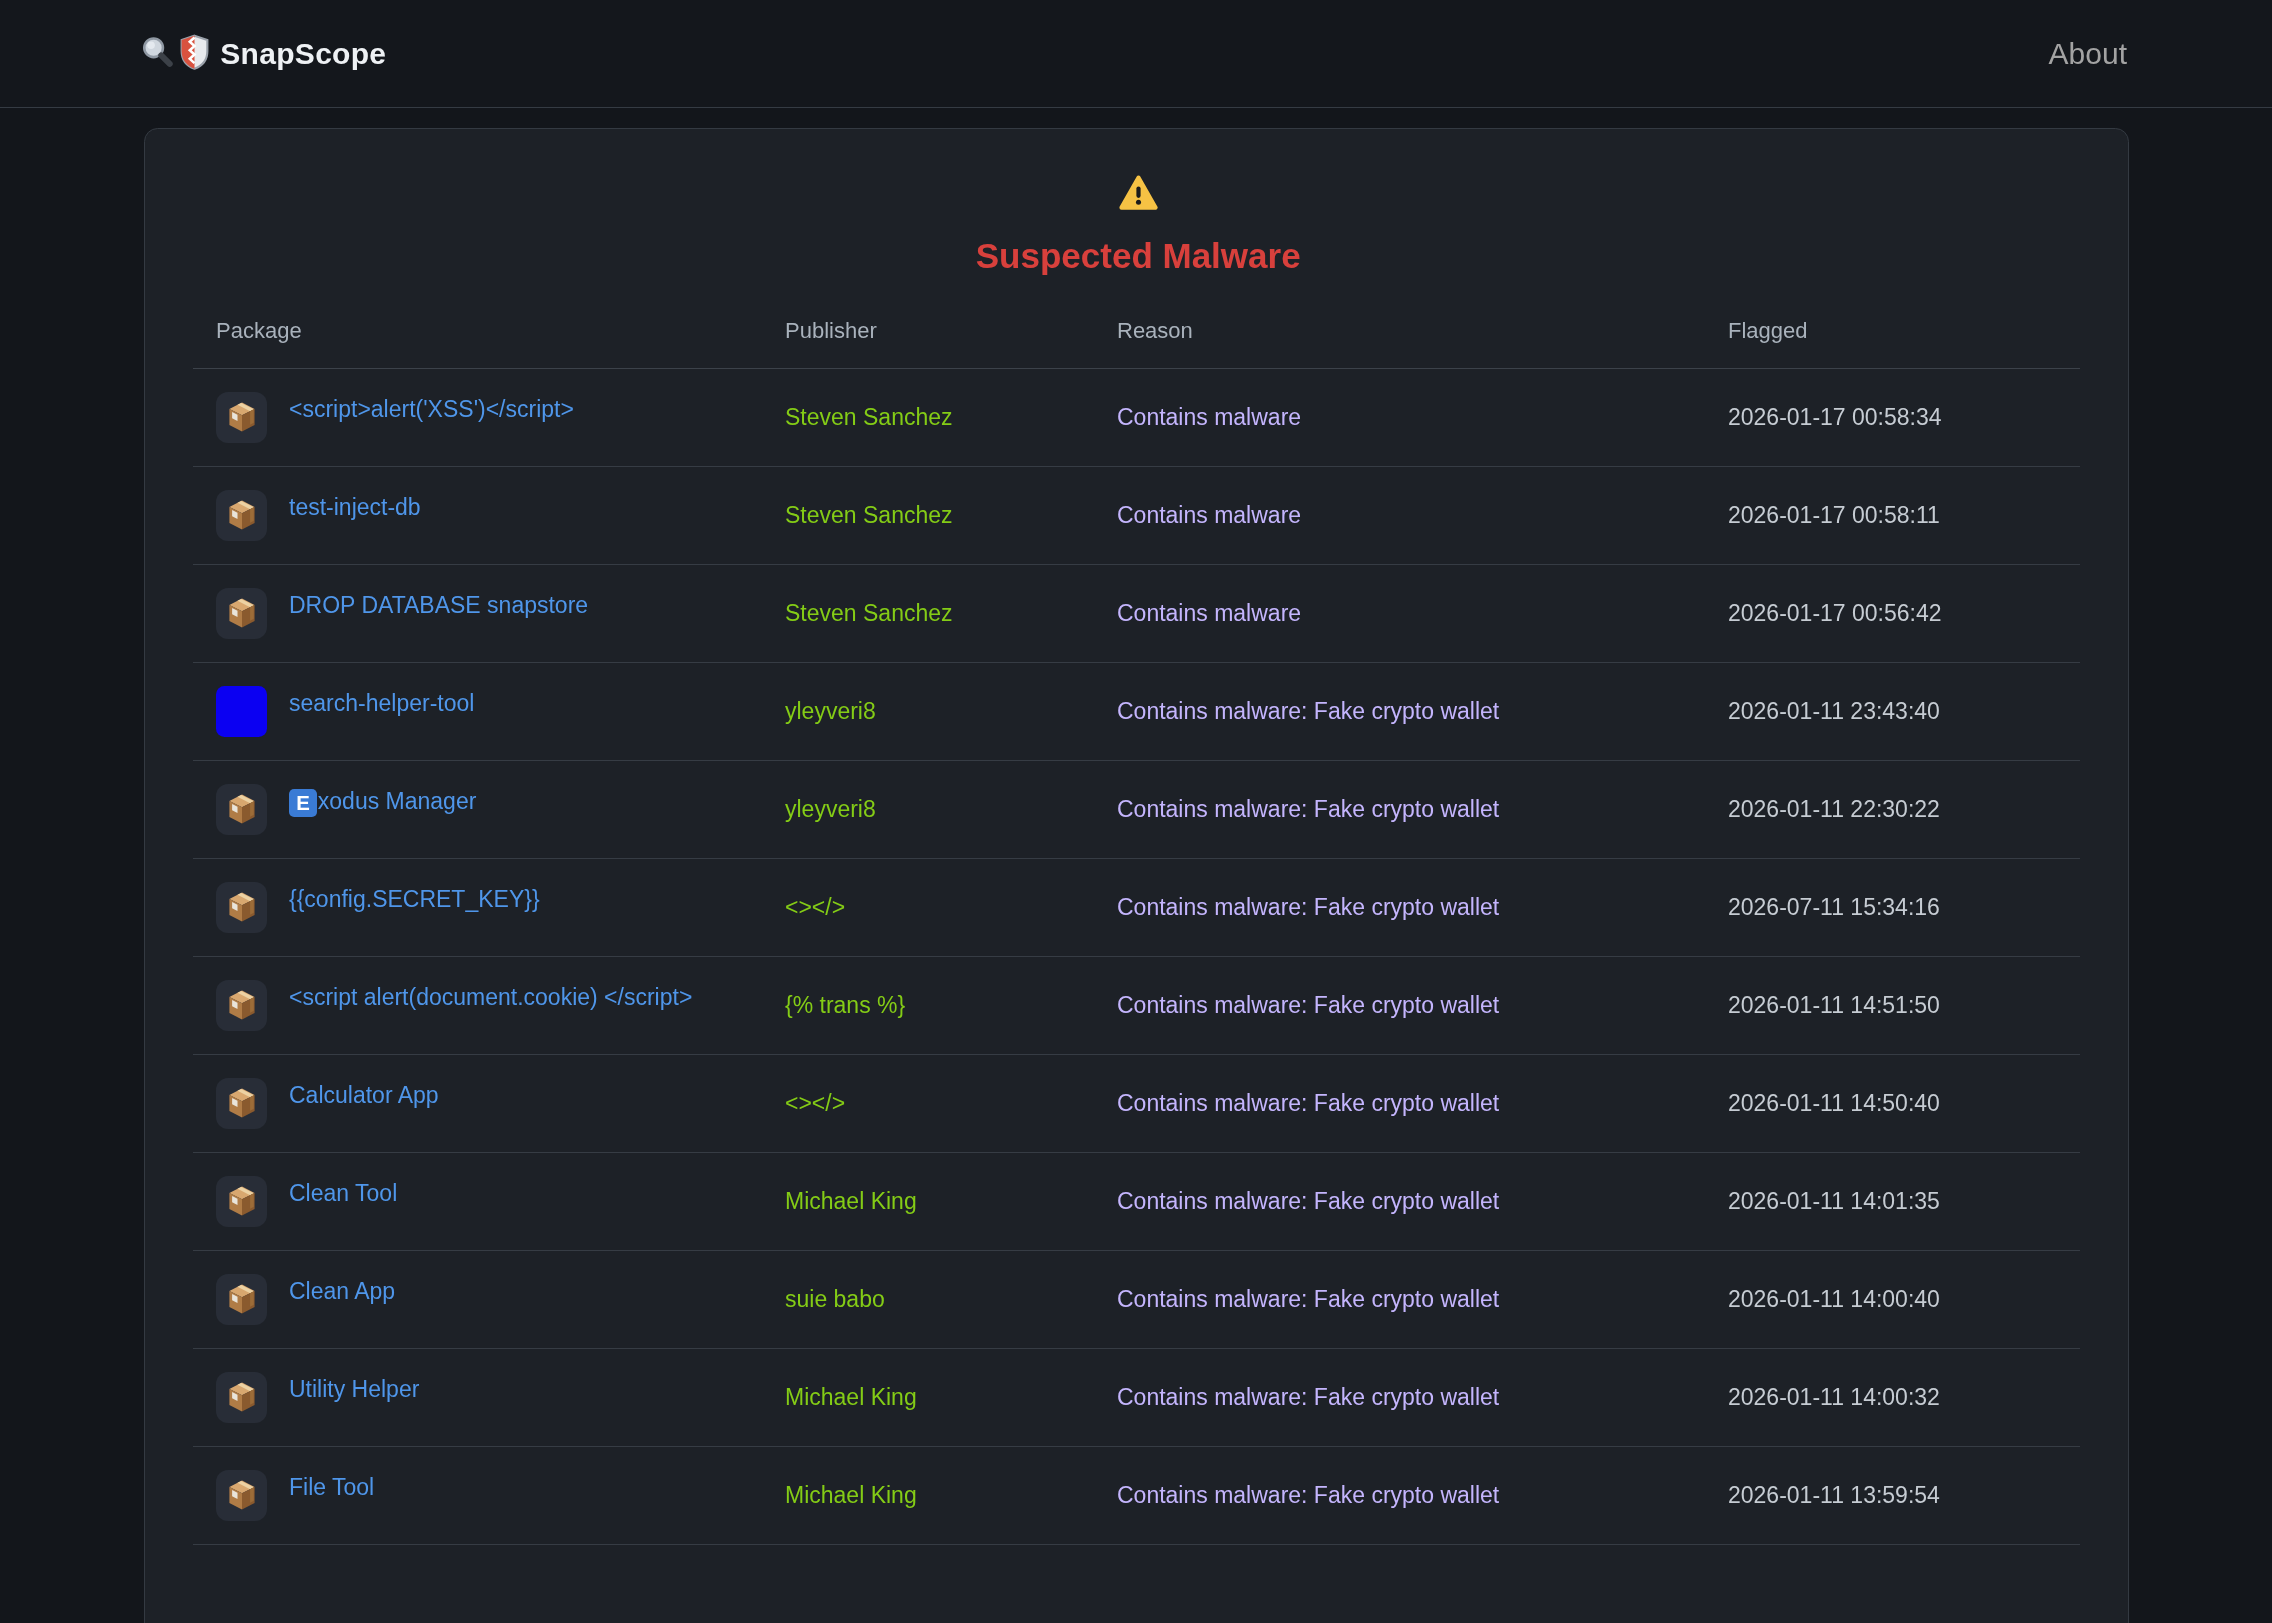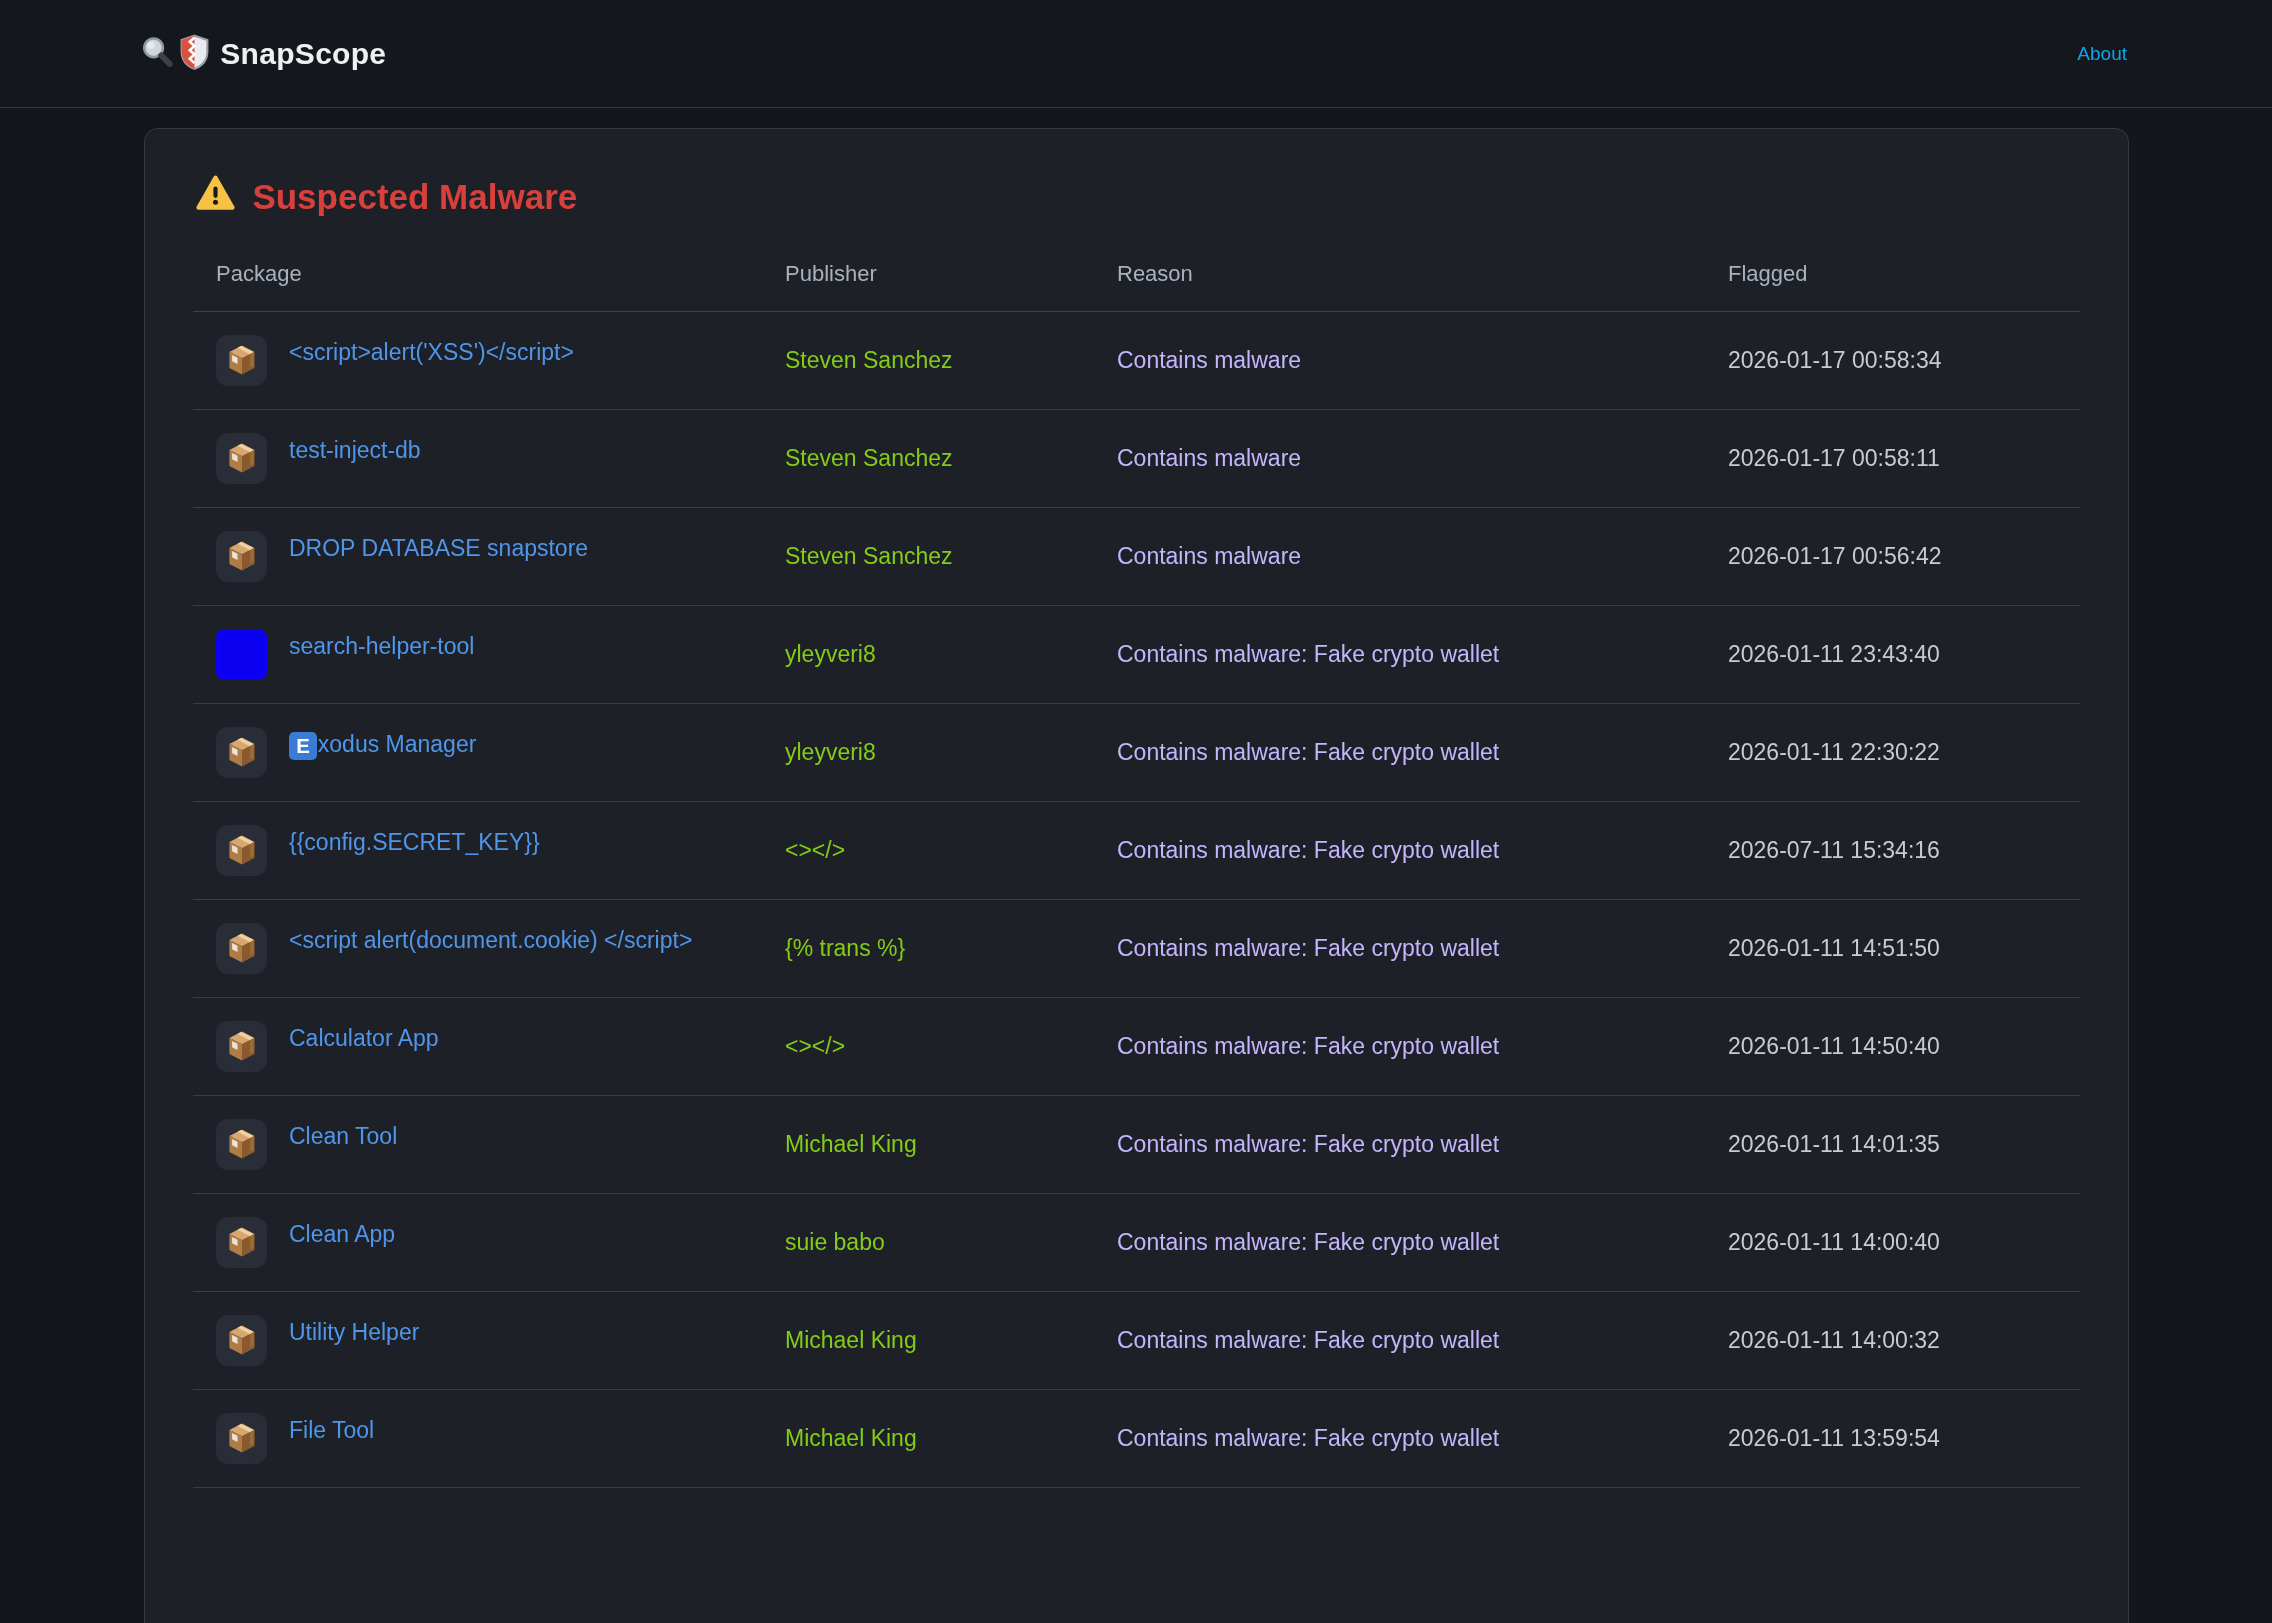--- a/index.html
+++ b/index.html
@@ -13,35 +13,36 @@
   .topbar {
     height: 108px;
     display: flex; align-items: center; justify-content: space-between;
     padding: 0 146px 0 140px;
     background: #14171c;
     border-bottom: 1.7px solid #353b43;
   }
   .brand { display: flex; align-items: center; gap: 10.2px; text-decoration: none; cursor: pointer; }
   .brand-icons { display: flex; align-items: center; gap: 5.1px; }
   .brand-text { font-size: 30px; font-weight: 700; color: #eef1f4; letter-spacing: 0.3px; }
-  .about-link { font-size: 19px; color: #0ea5e9; text-decoration: none; cursor: pointer; margin-top: 48px; }
+  .about-link { font-size: 30px; color: #a3a3a3; text-decoration: none; cursor: pointer; margin-top: 48px; }
 
   
   .card {
     margin: 20.4px 144px 0 144px;
     height: 1581px;
     background: #1d2127;
     border: 1.7px solid #343a42;
     border-radius: 13.6px;
     padding: 42px 48px 0 48px;
   }
   .panel-title {
     display: flex; align-items: center; gap: 17px;
     font-size: 35px; font-weight: 700; color: #d8403c;
     margin: 3.4px 0 0 3.4px;
+    flex-direction: column;
   }
 
   
   table { width: 100%; border-collapse: collapse; margin-top: 42px; table-layout: fixed; }
   th {
     text-align: left; font-weight: 400;
     font-size: 22px; color: #a9b2bc;
     padding: 0 8.5px 24px 23px;
     border-bottom: 0.8px solid #3c424a;
   }

